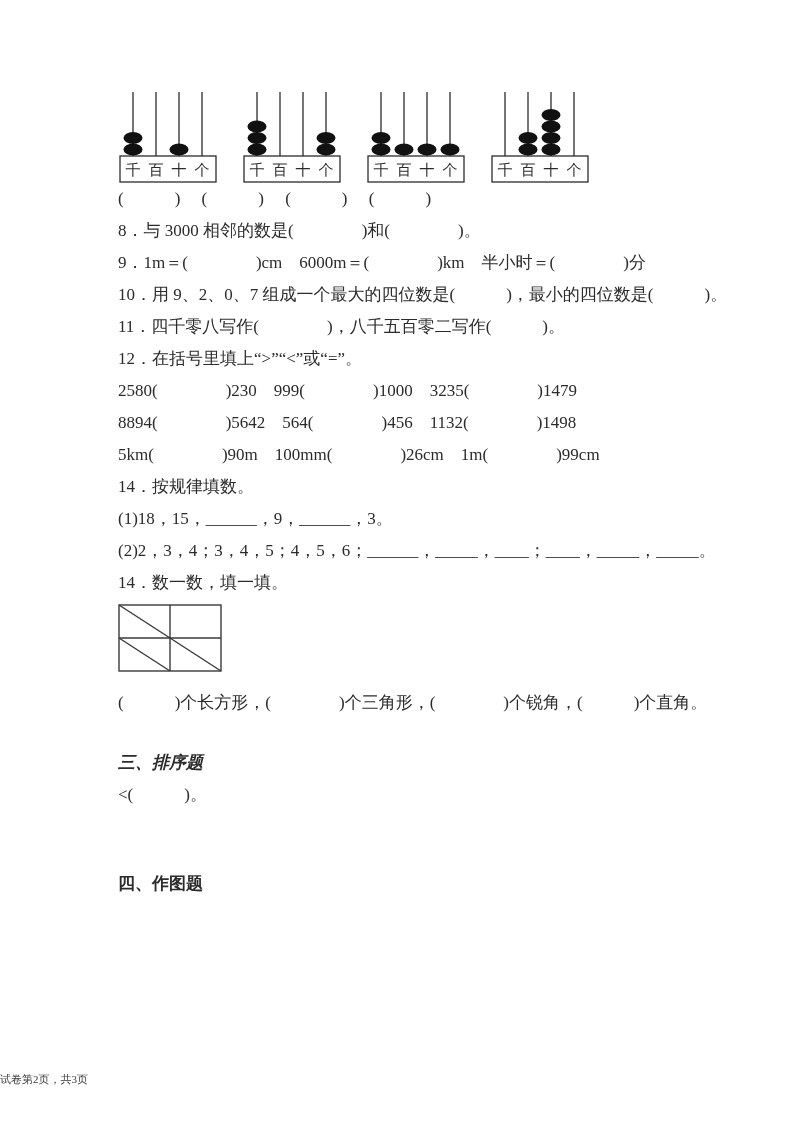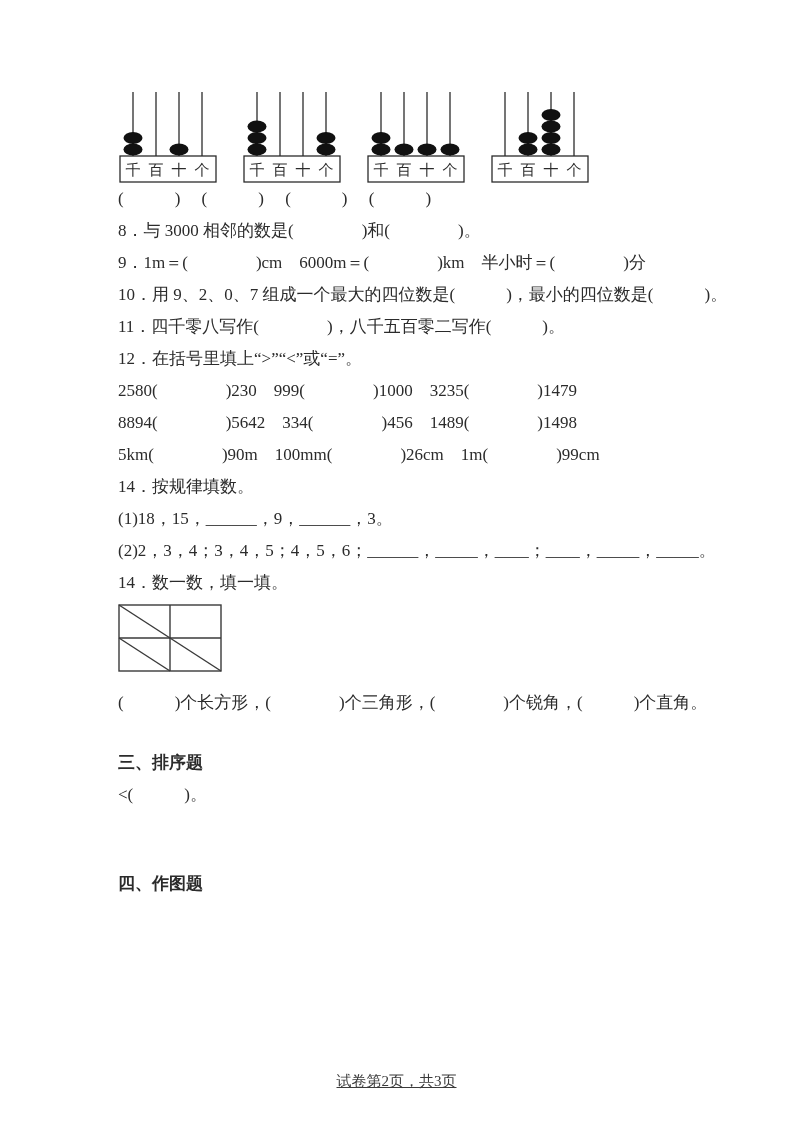--- a/index.html
+++ b/index.html
@@ -24,32 +24,31 @@
   }
   .line{
     font-size:17px;
     line-height:22px;
     margin-bottom:10px;
     white-space:pre;
   }
   .heading{
     font-weight:bold;
   }
-  .gap-before-lg{margin-top:38px;}
+  .gap-before-lg{margin-top:38px;font-style:italic;}
   .gap-before-xl{margin-top:67px;}
   .figure-wrap{
     margin:2px 0 20px 0;
   }
   .footer{
     position:absolute;
     left:0;right:0;top:1072px;
-    text-align:center;
-    font-size:15px;
+    text-align:left;
+    font-size:11px;
     color:#3a3a3a;
-    text-decoration:underline;
   }
   svg{display:block;}
 </style>
 </head>
 <body>
 
 <div class="page">
   <div class="content">
 
     <div class="abacus-row">
@@ -126,21 +125,21 @@
         </div>
     </div>
     <div class="line">(　　　)　 (　　　)　 (　　　)　 (　　　)</div>
 
     <div class="line">8．与 3000 相邻的数是(　　　　)和(　　　　)。</div>
     <div class="line">9．1m＝(　　　　)cm　6000m＝(　　　　)km　半小时＝(　　　　)分</div>
     <div class="line">10．用 9、2、0、7 组成一个最大的四位数是(　　　)，最小的四位数是(　　　)。</div>
     <div class="line">11．四千零八写作(　　　　)，八千五百零二写作(　　　)。</div>
     <div class="line">12．在括号里填上“&gt;”“&lt;”或“=”。</div>
     <div class="line">2580(　　　　)230　999(　　　　)1000　3235(　　　　)1479</div>
-    <div class="line">8894(　　　　)5642　334(　　　　)456　1489(　　　　)1498</div>
+    <div class="line">8894(　　　　)5642　564(　　　　)456　1132(　　　　)1498</div>
     <div class="line">5km(　　　　)90m　100mm(　　　　)26cm　1m(　　　　)99cm</div>
     <div class="line">14．按规律填数。</div>
     <div class="line">(1)18，15，______，9，______，3。</div>
     <div class="line">(2)2，3，4；3，4，5；4，5，6；______，_____，____；____，_____，_____。</div>
     <div class="line">14．数一数，填一填。</div>
 
     <div class="figure-wrap">
       <svg width="104" height="68" viewBox="0 0 104 68">
         <g stroke="#3a3a3a" stroke-width="1.4" fill="none">
           <rect x="1" y="1" width="102" height="66"></rect>

